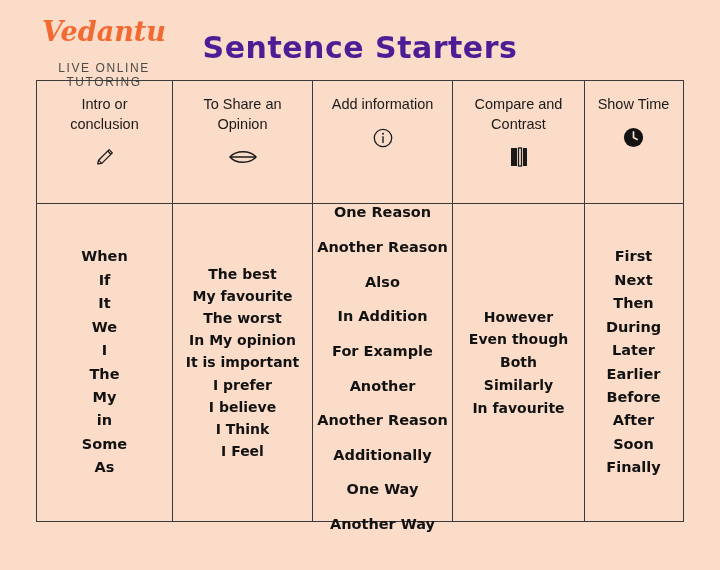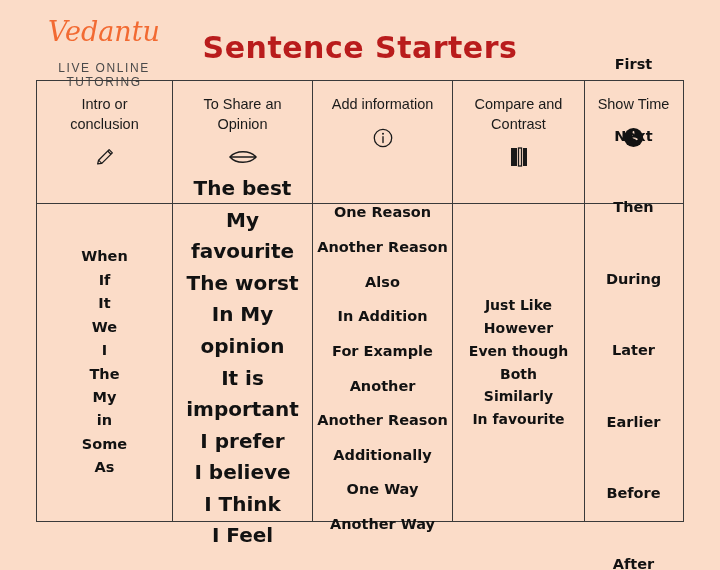--- a/index.html
+++ b/index.html
@@ -29,21 +29,21 @@
   .logo {
     position: absolute;
     left: 34px;
     top: 18px;
     width: 140px;
     text-align: center;
   }
   .logo-word {
     font-family: "DejaVu Serif", serif;
     font-style: italic;
-    font-weight: 400;
+    font-weight: 700;
     font-size: 27px;
     color: #f26a32;
     letter-spacing: 0px;
     line-height: 1;
   }
   .logo-sub {
     margin-top: 16px;
     font-size: 12px;
     letter-spacing: 1.6px;
     color: #4a4a4a;
@@ -53,21 +53,21 @@
   .title {
     position: absolute;
     left: 0;
     right: 0;
     top: 30px;
     text-align: center;
     font-family: "DejaVu Sans", sans-serif;
     font-weight: 700;
     font-size: 30px;
     letter-spacing: 0.5px;
-    color: #b91c1c;
+    color: #4c1d95;
   }
 
   
   .table {
     position: absolute;
     left: 36px;
     top: 80px;
     width: 648px;
     border: 1.5px solid #3a3a3a;
     box-sizing: border-box;
@@ -135,24 +135,24 @@
     padding: 0;
     text-align: center;
   }
   .body-cell li {
     font-family: "DejaVu Sans", sans-serif;
     font-weight: 700;
     color: #121212;
     line-height: 1.56;
   }
   .c0 .body-cell li { font-size: 14.5px; line-height: 1.62; }
-  .c1 .body-cell li { font-size: 20px; line-height: 1.58; }
+  .c1 .body-cell li { font-size: 14px; line-height: 1.58; }
   .c2 .body-cell li { font-size: 14.5px; line-height: 1.56; margin-top: 12px; }
   .c3 .body-cell li { font-size: 14px; line-height: 1.62; }
-  .c4 .body-cell li { font-size: 14.5px; line-height: 1.62; margin-top: 48px; }
+  .c4 .body-cell li { font-size: 14.5px; line-height: 1.62; }
 </style>
 </head>
 <body>
 
 <div class="page">
 
   <div class="header">
     <div class="logo">
       <div class="logo-word">Vedantu</div>
       <div class="logo-sub">LIVE ONLINE TUTORING</div>
@@ -277,21 +277,20 @@
             <li>Additionally</li>
             <li>One Way</li>
             <li>Another Way</li>
           </ul>
         </div>
       </div>
 
       <div class="cell c3">
         <div class="body-cell">
           <ul>
-            <li>Just Like</li>
             <li>However</li>
             <li>Even though</li>
             <li>Both</li>
             <li>Similarly</li>
             <li>In favourite</li>
           </ul>
         </div>
       </div>
 
       <div class="cell c4">

